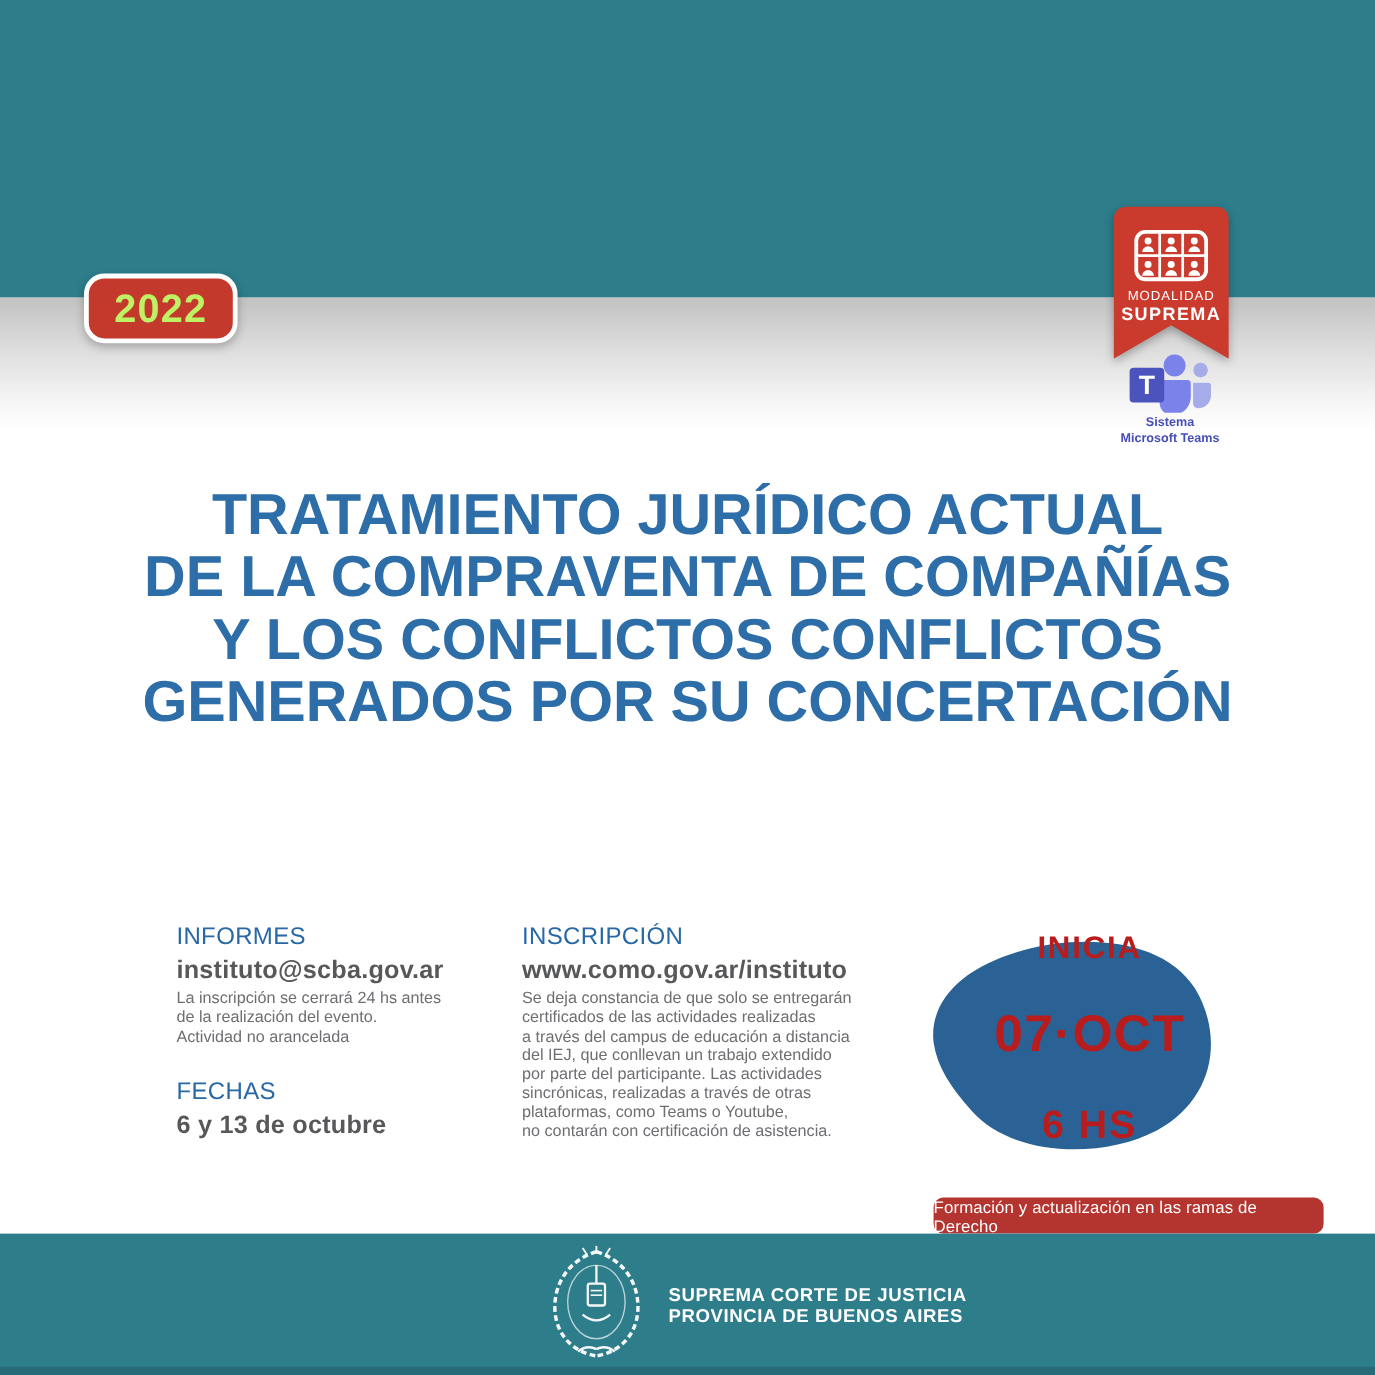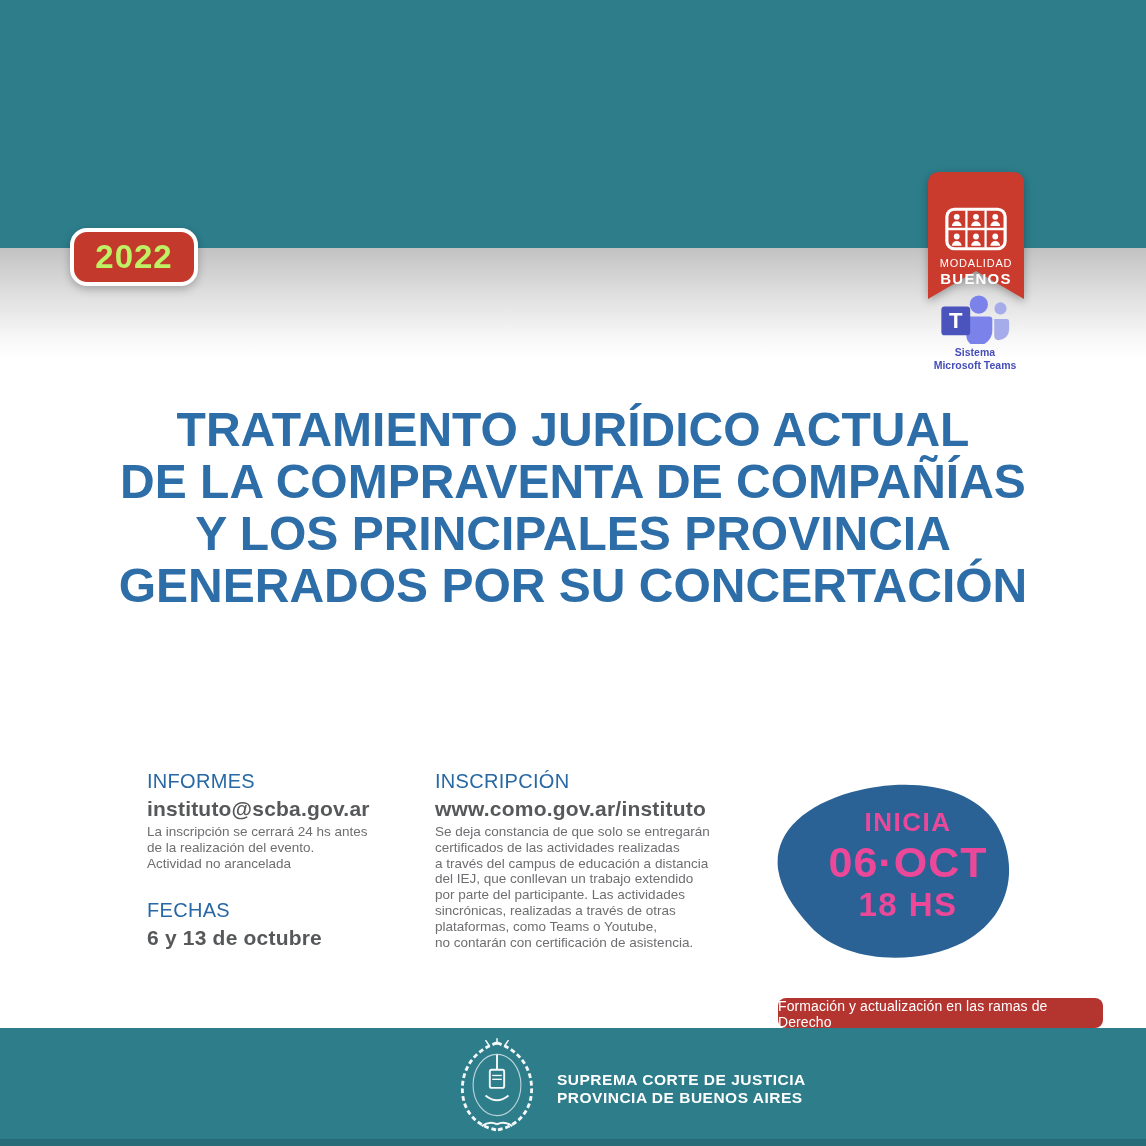--- a/index.html
+++ b/index.html
@@ -19,21 +19,21 @@
     background:#c3392b; border:4px solid #ffffff; border-radius:17px;
     display:flex; align-items:center; justify-content:center;
     color:#bef264; font-size:33px; font-weight:bold; letter-spacing:1px;
     box-shadow:0 3px 8px rgba(0,0,0,0.25);
   }
 
   
   .ribbon { position:absolute; left:928px; top:172px; width:96px; height:128px;
     filter:drop-shadow(0 3px 4px rgba(0,0,0,0.3)); }
   .ribbon svg.shape { position:absolute; top:0; left:0; }
-  .ribbon-content { position:absolute; top:16px; left:0; width:96px; height:128px;
+  .ribbon-content { position:absolute; top:0; left:0; width:96px; height:128px;
     display:flex; flex-direction:column; align-items:center; padding-top:19px; }
   .ribbon-modalidad { color:#ffffff; font-size:11px; letter-spacing:0.8px; margin-top:6px; }
   .ribbon-virtual { color:#ffffff; font-size:15px; font-weight:bold; letter-spacing:1.2px; margin-top:1px; }
 
   
   .teams-logo { position:absolute; left:939px; top:294px; }
   .teams-caption { position:absolute; left:905px; top:346px; width:140px; text-align:center;
     color:#464eb8; font-size:10.5px; font-weight:bold; line-height:13px; white-space:pre-line; }
 
   
@@ -49,22 +49,22 @@
   .col-inscripcion { left:435px; width:330px; }
   .section-heading { color:#2868a4; font-size:20px; letter-spacing:0.3px; margin-bottom:4px; }
   .section-strong { color:#57585a; font-size:21px; font-weight:bold; letter-spacing:0.2px; margin-bottom:3px; }
   .section-note { color:#6d6e71; font-size:13.5px; line-height:15.8px; white-space:pre-line; }
   .fechas-block { margin-top:28px; }
 
   
   .start-blob { position:absolute; left:772px; top:774px; width:246px; height:192px; }
   .start-blob svg { position:absolute; top:0; left:0; }
   .blob-text { position:absolute; top:0; left:0; width:246px; height:192px;
-    display:flex; flex-direction:column; align-items:center; justify-content:center;
-    padding-left:26px; padding-bottom:10px; color:#ec4899; }
+    display:flex; flex-direction:column; align-items:center; justify-content:space-between;
+    padding-left:26px; padding-bottom:10px; color:#b91c1c; }
   .blob-label { font-size:26px; font-weight:bold; letter-spacing:1.5px; }
   .blob-date  { font-size:43px; font-weight:bold; letter-spacing:1px; line-height:48px; }
   .blob-time  { font-size:33px; font-weight:bold; letter-spacing:1.5px; }
 
   
   .tagline-banner { position:absolute; left:778px; top:998px; width:325px; height:30px;
     background:#b43530; border-radius:8px; display:flex; align-items:flex-start; justify-content:center;
     color:#ffffff; font-size:14px; letter-spacing:0.1px; }
 
   
@@ -119,38 +119,38 @@
               <circle cy="-3" r="3.1"></circle>
               <path d="M-5.2,6.8 A5.2,5 0 0 1 5.2,6.8 Z"></path>
             </g>
           <g transform="translate(53.5,34)">
               <circle cy="-3" r="3.1"></circle>
               <path d="M-5.2,6.8 A5.2,5 0 0 1 5.2,6.8 Z"></path>
             </g>
         </g>
       </svg>
       <div class="ribbon-modalidad">MODALIDAD</div>
-      <div class="ribbon-virtual">BUENOS</div>
+      <div class="ribbon-virtual">SUPREMA</div>
     </div>
   </div>
 
   <svg class="teams-logo" width="72" height="50" viewBox="0 0 74 52">
     <circle cx="41" cy="11" r="9.5" fill="#7b83eb"></circle>
     <path d="M28,23.5 h24 a3,3 0 0 1 3,3 v11.5 c0,8.8 -7.2,16 -16,16 h-0.5 c-5.8,0 -10.5,-4.7 -10.5,-10.5 z" fill="#7b83eb"></path>
     <circle cx="63.5" cy="15" r="6.3" fill="#a6abe9"></circle>
     <path d="M57,26 h13 a2.5,2.5 0 0 1 2.5,2.5 v8.5 a11,11 0 0 1 -11,11 c-2.8,0 -4.5,-1.7 -4.5,-4.5 z" fill="#a6abe9"></path>
     <rect x="2" y="13" width="30" height="30" rx="3.5" fill="#4b53bc"></rect>
     <text x="17" y="35.5" text-anchor="middle" font-size="23" font-weight="bold" fill="#ffffff">T</text>
   </svg>
   <div class="teams-caption">Sistema
 Microsoft Teams</div>
 
   <h1 class="event-title">TRATAMIENTO JURÍDICO ACTUAL
 DE LA COMPRAVENTA DE COMPAÑÍAS
-Y LOS PRINCIPALES PROVINCIA
+Y LOS CONFLICTOS CONFLICTOS
 GENERADOS POR SU CONCERTACIÓN</h1>
 
   <div class="col col-informes">
     <div class="section-heading">INFORMES</div>
     <div class="section-strong">instituto@scba.gov.ar</div>
     <div class="section-note">La inscripción se cerrará 24 hs antes
 de la realización del evento.
 Actividad no arancelada</div>
     <div class="fechas-block">
       <div class="section-heading">FECHAS</div>
@@ -170,22 +170,22 @@
 plataformas, como Teams o Youtube,
 no contarán con certificación de asistencia.</div>
   </div>
 
   <div class="start-blob">
     <svg width="246" height="192" viewBox="0 0 246 192">
       <path d="M6,95 C2,60 30,32 80,18 C130,4 198,8 224,50 C248,90 240,142 192,168 C146,192 72,190 38,152 C20,132 9,115 6,95 Z" fill="#2a6296"></path>
     </svg>
     <div class="blob-text">
       <div class="blob-label">INICIA</div>
-      <div class="blob-date">06·OCT</div>
-      <div class="blob-time">18 HS</div>
+      <div class="blob-date">07·OCT</div>
+      <div class="blob-time">6 HS</div>
     </div>
   </div>
 
   <div class="tagline-banner">
     <span>Formación y actualización en las ramas de Derecho</span>
   </div>
 
   <div class="footer-band">
     <div class="footer-group">
       <svg width="88" height="96" viewBox="0 0 92 100">

